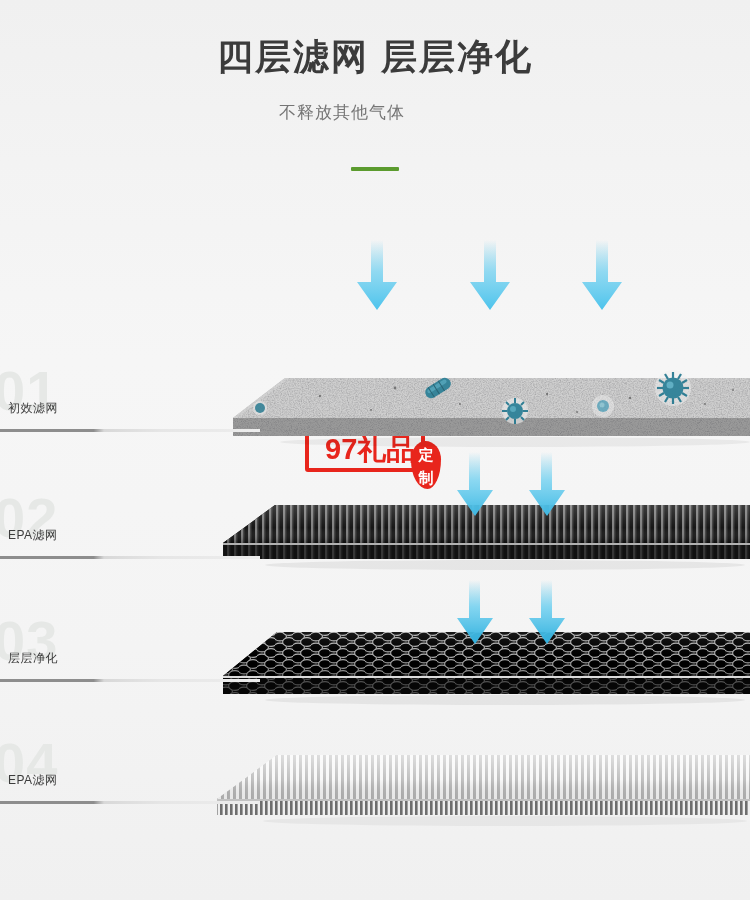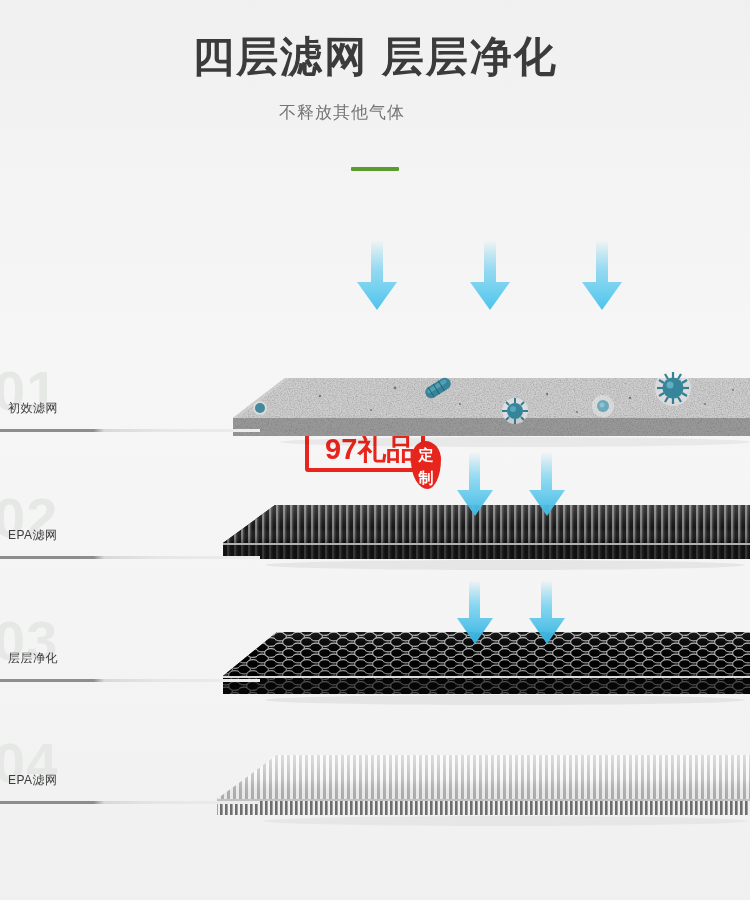--- a/index.html
+++ b/index.html
@@ -29,21 +29,21 @@
   .header {
     position: absolute;
     top: 0; left: 0;
     width: 750px;
     height: 200px;
     text-align: center;
   }
   .title {
     position: absolute;
     top: 26px; left: 0; width: 750px;
-    font-size: 42px;
+    font-size: 36px;
     line-height: 62px;
     font-weight: bold;
     color: #3b3b3b;
     letter-spacing: 2px;
     white-space: nowrap;
   }
   .subtitle {
     position: absolute;
     top: 100px; left: 0; width: 684px;
     font-size: 17px;

